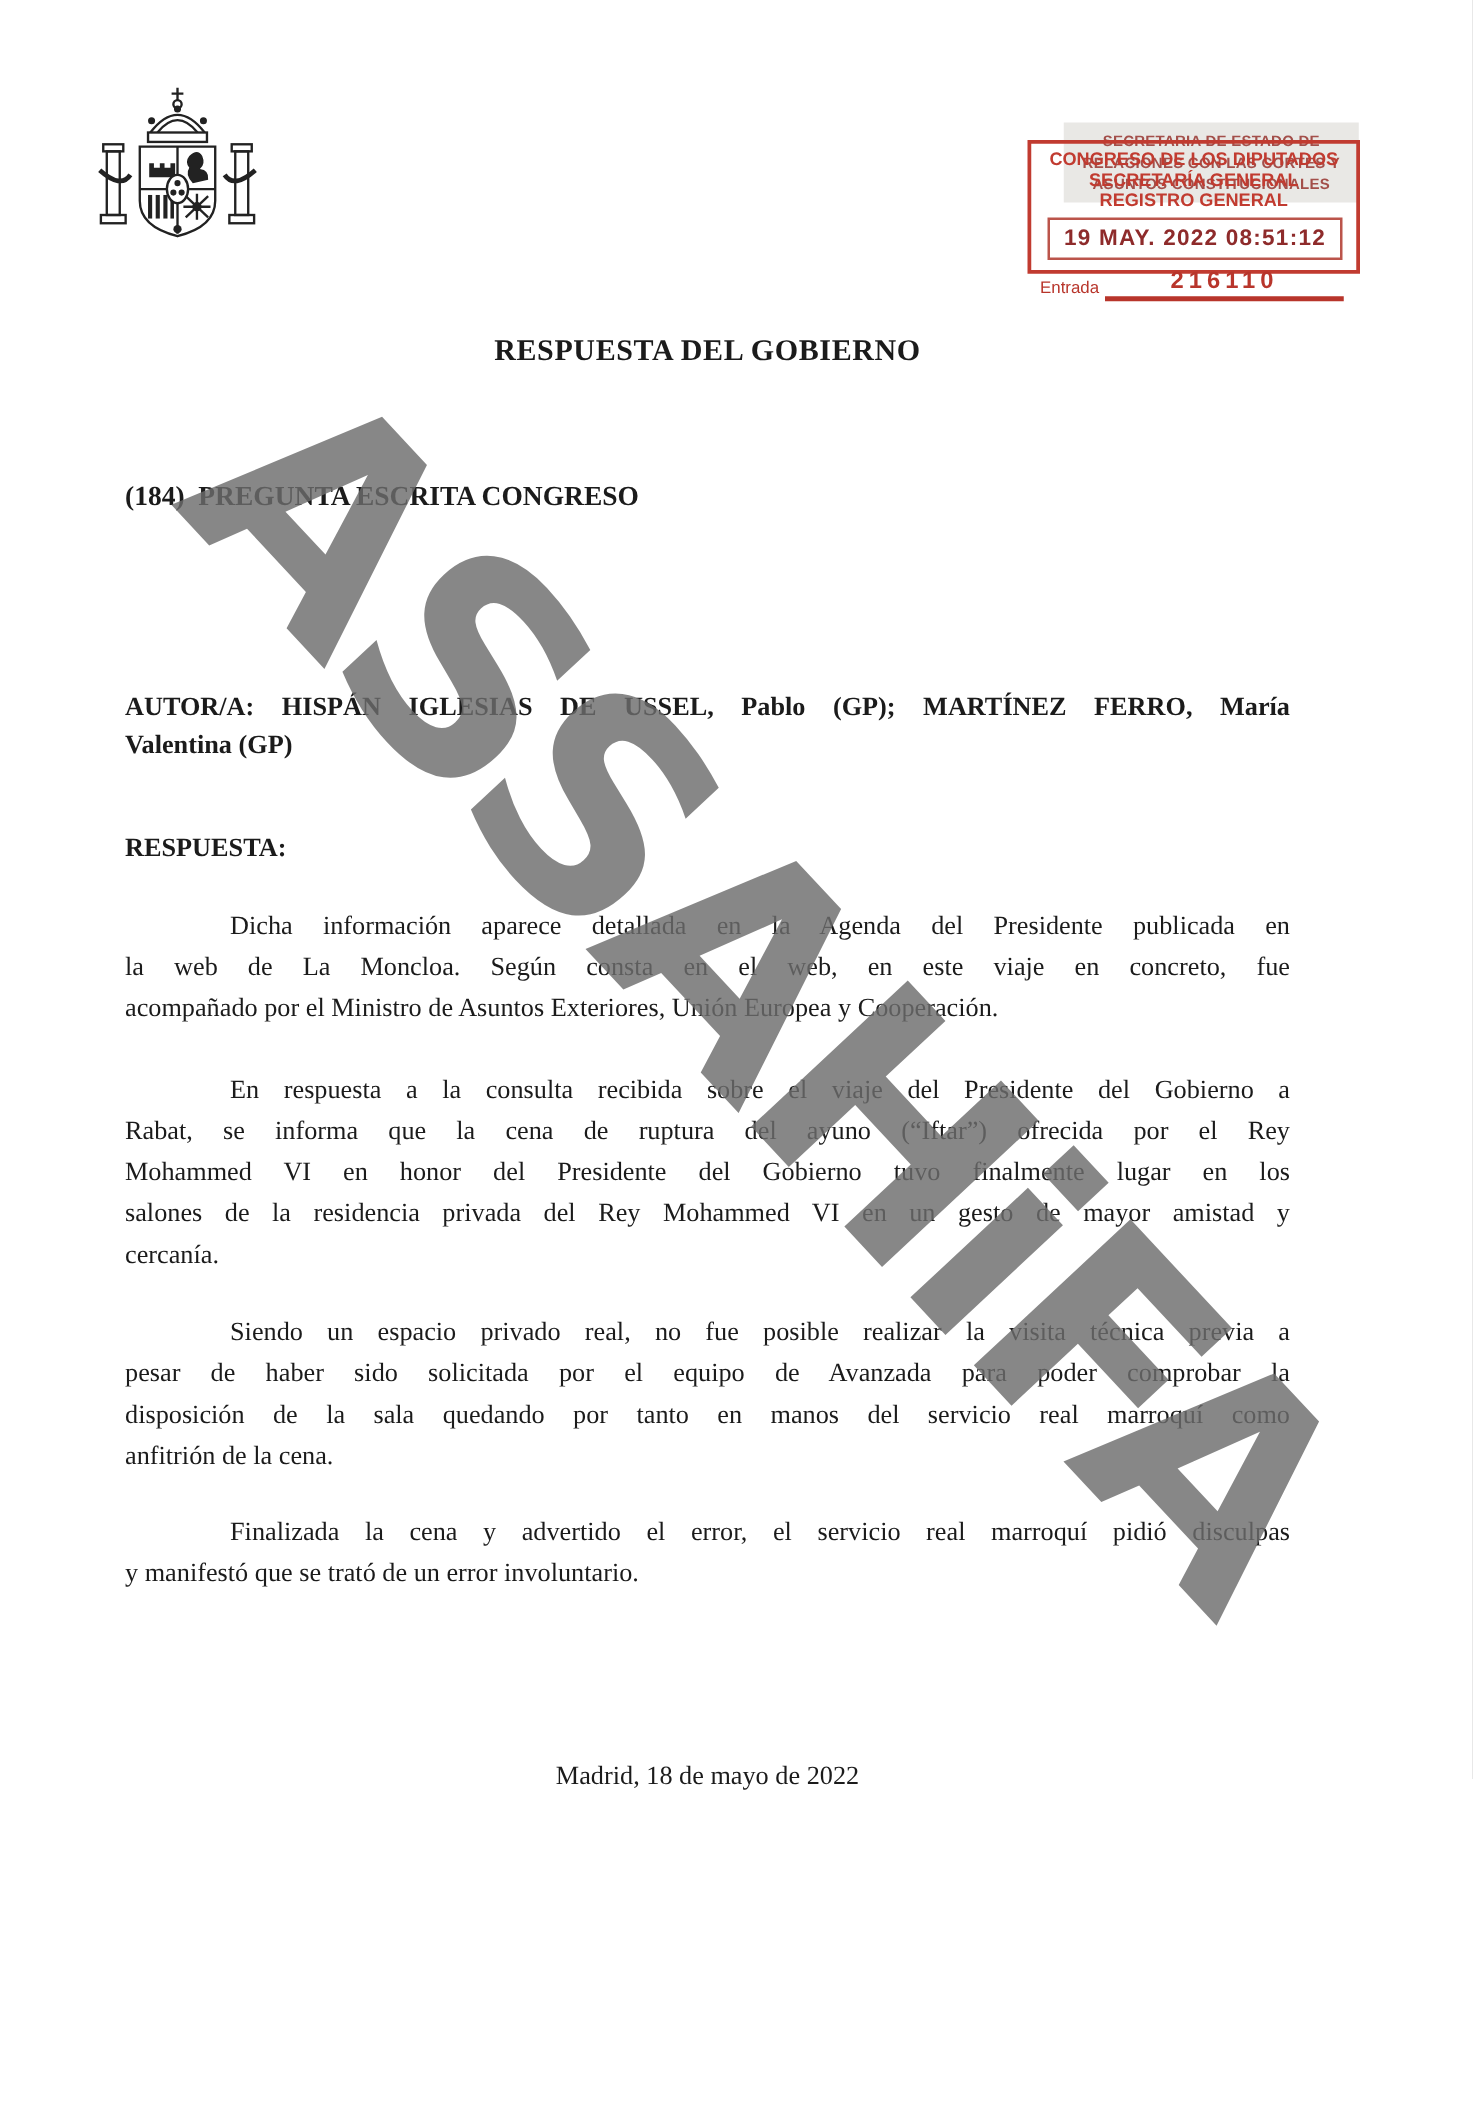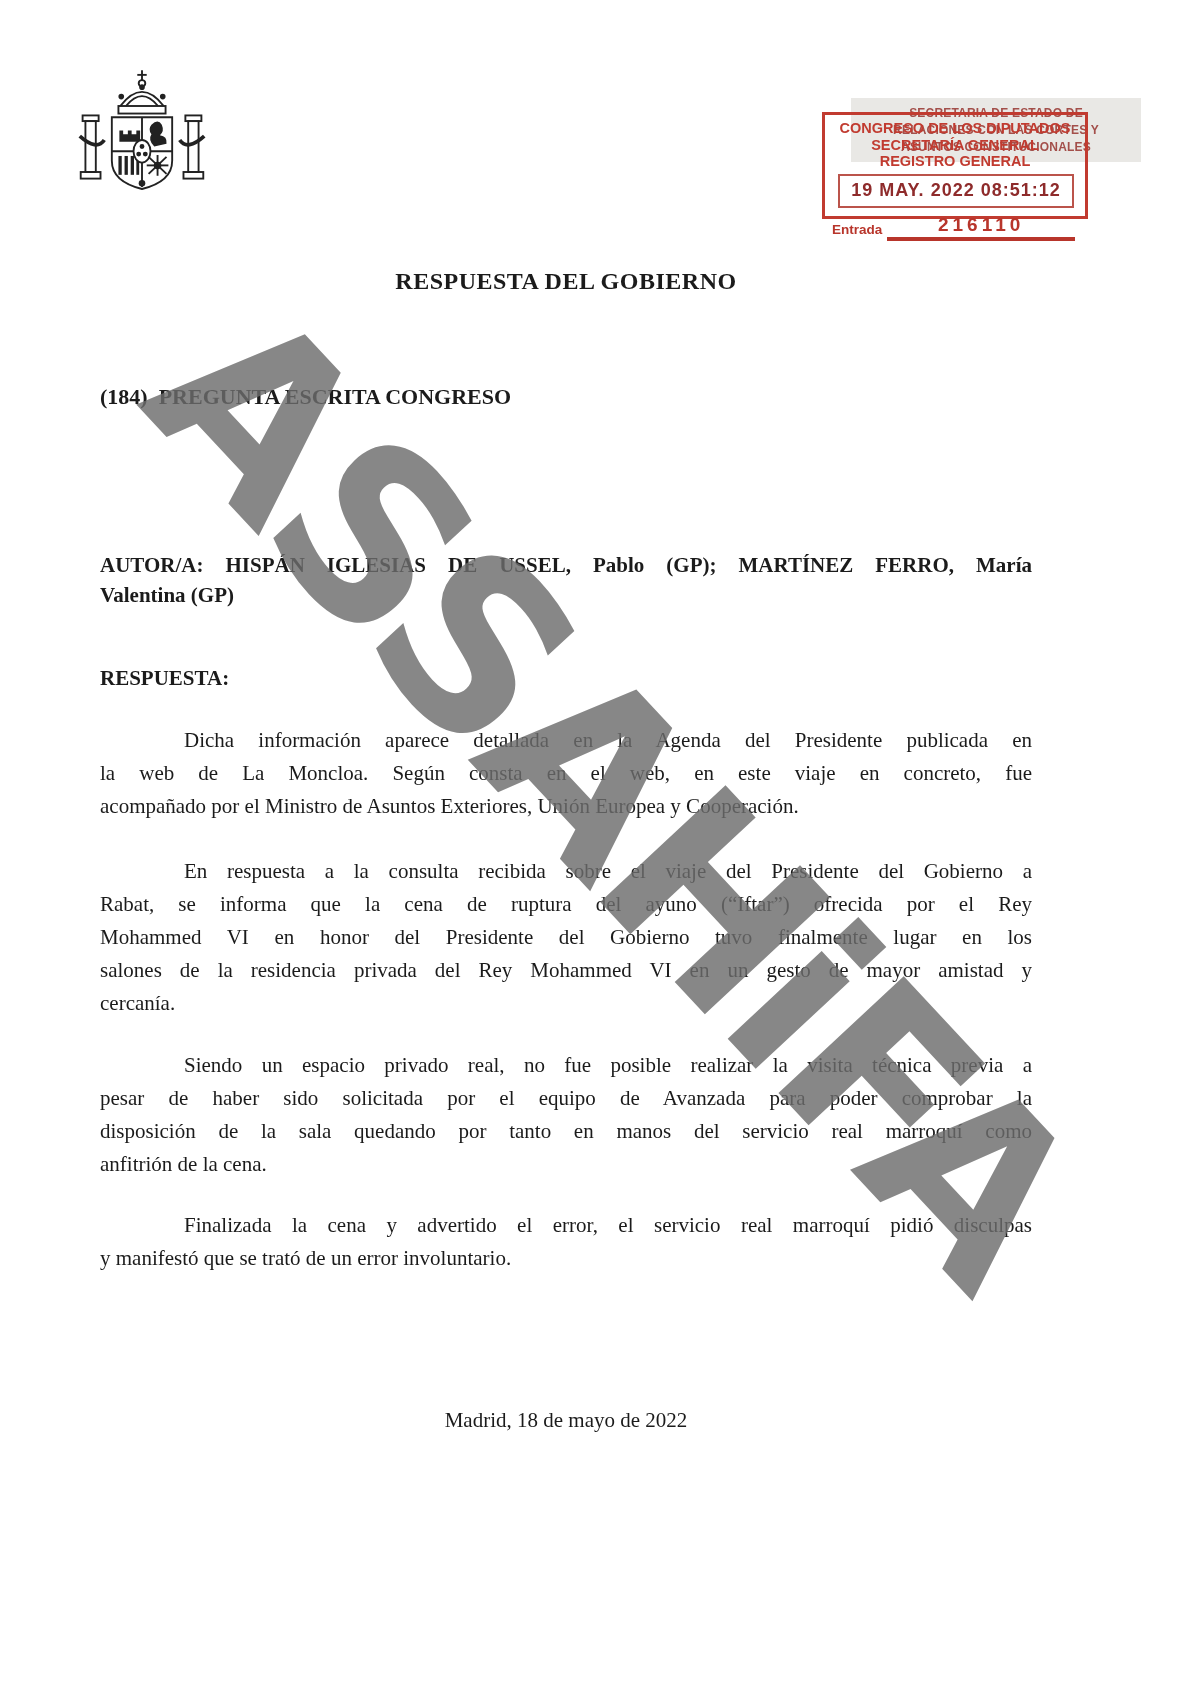--- a/index.html
+++ b/index.html
@@ -8,21 +8,21 @@
     width:1178px;height:1684px;
     margin:0 auto;
     background:#ffffff;
     overflow:hidden;
     font-family:"Liberation Serif", serif;
     color:#1b1b1b;
   }
   
   .coa{position:absolute;left:76px;top:64px;width:132px;height:150px;}
   .dept-stamp{
-    position:absolute;left:851px;top:98px;width:290px;height:64px;
+    position:absolute;left:851px;top:98px;width:236px;height:64px;
     background:#e9e8e5;
     display:flex;flex-direction:column;justify-content:center;
     text-align:center;
     font-family:"Liberation Sans", sans-serif;
     font-weight:bold;font-size:12px;line-height:17px;
     color:#a34f4a;
     letter-spacing:.2px;
     z-index:1;
     filter:blur(.3px);
   }
@@ -44,21 +44,21 @@
     padding:4px 0 5px 0;
     text-align:center;
     font-weight:bold;font-size:18px;letter-spacing:1px;
     color:#8e2b2b;
     background:rgba(255,255,255,.55);
   }
   .entry-row{
     display:flex;align-items:flex-end;
     margin:5px 10px 0 7px;
   }
-  .entry-label{font-weight:bold;font-size:13.5px;color:#b8352b;padding-bottom:4px;}
+  .entry-label{font-weight:normal;font-size:13.5px;color:#b8352b;padding-bottom:4px;}
   .entry-line{
     flex:1;margin-left:5px;
     border-bottom:4px solid #b8352b;
     text-align:center;
     font-weight:bold;font-size:19px;letter-spacing:4px;
     color:#b8352b;line-height:24px;
   }
   
   .watermark{
     position:absolute;left:295px;top:255px;

